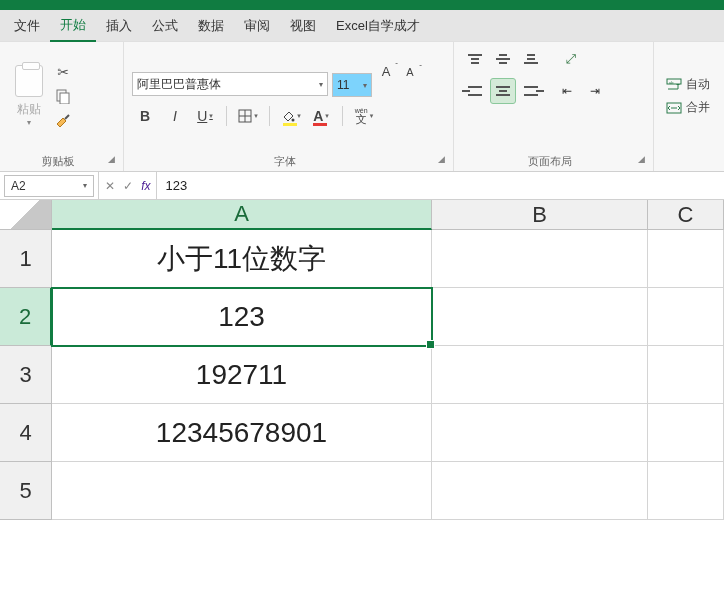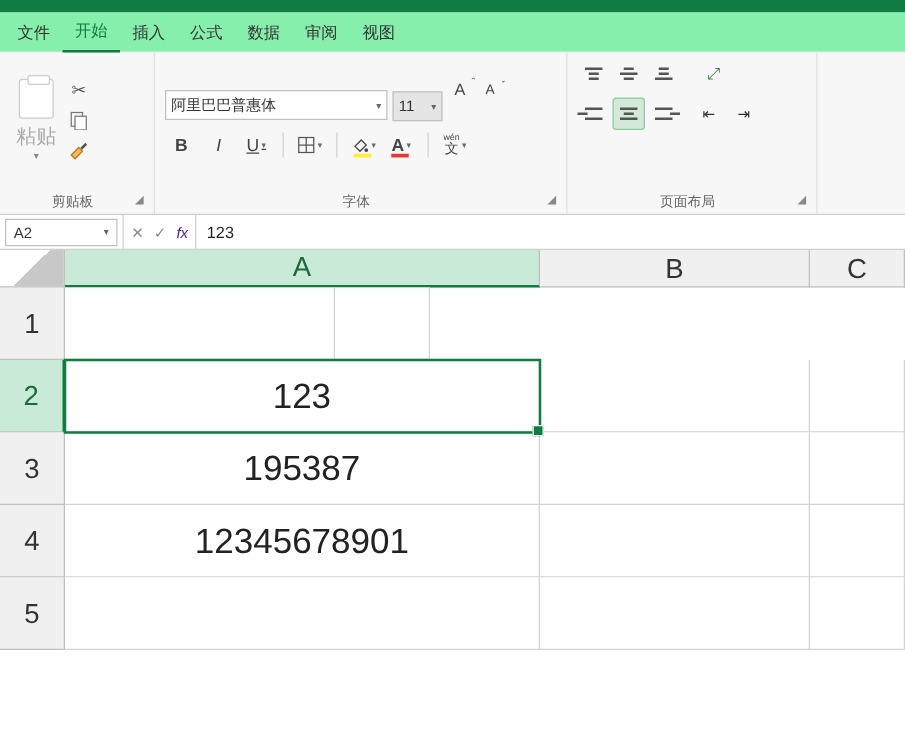--- a/index.html
+++ b/index.html
@@ -1,34 +1,34 @@
 <!DOCTYPE html>
 <html><head>
 <meta charset="utf-8">
 <style>
   * { box-sizing: border-box; margin: 0; padding: 0; font-family: "Microsoft YaHei", sans-serif; }
   body { width: 724px; height: 589px; background: #fff; overflow: hidden; font-size: 12px; color: #333; }
   .titlebar { height: 10px; background: #107c41; }
-  .menubar { display: flex; align-items: center; background: #86efac; border-bottom: 1px solid #e0e0e0; height: 32px; padding: 0 4px; }
+  .menubar { display: flex; align-items: center; background: #e5e5e5; border-bottom: 1px solid #e0e0e0; height: 32px; padding: 0 4px; }
   .menu-item { padding: 6px 10px; font-size: 13px; cursor: pointer; }
   .menu-item.active { border-bottom: 2px solid #107c41; color: #107c41; font-weight: 500; }
   .ribbon { display: flex; background: #f7f7f7; border-bottom: 1px solid #d0d0d0; height: 130px; }
   .ribbon-group { border-right: 1px solid #e0e0e0; padding: 4px 8px 2px 8px; display: flex; flex-direction: column; justify-content: space-between; }
   .group-label { text-align: center; font-size: 11px; color: #666; padding-top: 2px; }
   .group-label .arrow { float: right; font-size: 9px; color: #888; cursor: pointer; }
   .clipboard-body { display: flex; gap: 4px; height: 100px; }
   .paste-btn { display: flex; flex-direction: column; align-items: center; justify-content: center; width: 42px; color: #aaa; }
   .paste-icon { width: 28px; height: 32px; border: 1px solid #ccc; border-radius: 3px; position: relative; background: #fefefe; }
   .paste-icon::before { content:""; position:absolute; top:-4px; left:6px; width:16px; height:6px; border:1px solid #ccc; border-radius:2px; background:#fefefe; }
   .mini-col { display: flex; flex-direction: column; gap: 6px; justify-content: center; }
   .mini-icon { width: 18px; height: 18px; display:flex; align-items:center; justify-content:center; font-size:14px; color:#555; cursor:pointer; }
   .font-body { display:flex; flex-direction:column; gap:6px; height:100px; }
   .font-row { display:flex; gap:4px; align-items:center; }
-  .font-select { width:178px; height:24px; border:1px solid #c0c0c0; background:#fff; font-size:12px; padding:0 4px; display:flex; align-items:center; justify-content:space-between;margin-top:25px; }
-  .size-select { width:40px; height:24px; border:1px solid #c0c0c0; background:#e5e5e5; font-size:12px; padding:0 4px; display:flex; align-items:center; justify-content:space-between;margin-top:27px; }
+  .font-select { width:196px; height:24px; border:1px solid #c0c0c0; background:#fff; font-size:12px; padding:0 4px; display:flex; align-items:center; justify-content:space-between;margin-top:25px; }
+  .size-select { width:40px; height:24px; border:1px solid #c0c0c0; background:#7dd3fc; font-size:12px; padding:0 4px; display:flex; align-items:center; justify-content:space-between;margin-top:27px; }
   .aa { font-size:13px; color:#444; width:20px; text-align:center; cursor:pointer; position:relative; }
   .aa sup { font-size:8px; position:absolute; top:-3px; right:-2px; }
   .fmt-btn { width:26px; height:26px; display:flex; align-items:center; justify-content:center; font-size:14px; color:#444; cursor:pointer; border-radius:3px; position:relative; }
   .fmt-btn.dd::after { content:"▾"; font-size:7px; color:#666; margin-left:2px; }
   .underline-bar { position:absolute; bottom:3px; left:5px; width:14px; height:3px; }
   .align-body { display:flex; flex-direction:column; gap:6px; height:100px; }
   .align-row { display:flex; gap:2px; align-items:center; }
   .abtn { width:26px; height:26px; display:flex; flex-direction:column; align-items:center; justify-content:center; gap:2px; cursor:pointer; border-radius:3px; }
   .abtn.active { background:#d4ead8; border:1px solid #8bc89c; }
   .al { width:14px; height:2px; background:#555; }
@@ -59,28 +59,29 @@
 <div class="titlebar"></div>
 
 <div class="menubar" id="menubar">
     <div class="menu-item">文件</div>
     <div class="menu-item active">开始</div>
     <div class="menu-item">插入</div>
     <div class="menu-item">公式</div>
     <div class="menu-item">数据</div>
     <div class="menu-item">审阅</div>
     <div class="menu-item">视图</div>
+    <div class="menu-item">Excel自学成才</div>
   </div>
 
 <div class="ribbon">
   <div class="ribbon-group" style="width:124px">
     <div class="clipboard-body">
       <div class="paste-btn">
         <div class="paste-icon"></div>
-        <div style="margin-top:4px;font-size:16px">粘贴</div>
+        <div style="margin-top:4px;font-size:12px">粘贴</div>
         <div style="font-size:8px;color:#888">▾</div>
       </div>
       <div class="mini-col">
         <div class="mini-icon">✂</div>
         <div class="mini-icon">
           <svg width="16" height="16">
               <rect x="2" y="2" width="9" height="11" fill="none" stroke="#777"></rect>
               <rect x="5" y="5" width="9" height="11" fill="#fff" stroke="#777"></rect>
             </svg>
         </div>
@@ -190,20 +191,40 @@
           </div>
         <div class="abtn">
             <span style="font-size:12px">⇥</span>
           </div>
       </div>
     </div>
     <div class="group-label"><span>页面布局</span><span class="arrow">◢</span></div>
   </div>
 
   <div class="ribbon-group" style="flex:1;border-right:none">
+    <div class="extra-body">
+      <div class="extra-item">
+        <svg width="16" height="16">
+            <rect x="1" y="2" width="14" height="5" fill="none" stroke="#2a7a4a"></rect>
+            <text x="3" y="6.5" font-size="4" fill="#2a7a4a">ab</text>
+            <path d="M2 12 L12 12 L12 9" fill="none" stroke="#2a7a4a"></path>
+            <path d="M10 7 L12 9 L14 7" fill="#2a7a4a"></path>
+          </svg>
+        <span>自动</span>
+      </div>
+      <div class="extra-item">
+        <svg width="16" height="16">
+            <rect x="1" y="3" width="14" height="10" fill="none" stroke="#2a7a4a"></rect>
+            <line x1="5" y1="8" x2="11" y2="8" stroke="#2a7a4a"></line>
+            <path d="M4 6 L2 8 L4 10" fill="none" stroke="#2a7a4a"></path>
+            <path d="M12 6 L14 8 L12 10" fill="none" stroke="#2a7a4a"></path>
+          </svg>
+        <span>合并</span>
+      </div>
+    </div>
     <div class="group-label"></div>
   </div>
 </div>
 
 <div class="formula-bar">
   <div class="name-box">
       <span>A2</span>
       <span style="font-size:8px;color:#666">▾</span>
     </div>
   <div class="fx-controls">
@@ -217,32 +238,33 @@
 <div class="grid">
   <div class="corner"></div>
   <div class="col-headers" id="colheaders">
       <div class="col-h active" style="width: 380px;">A</div>
       <div class="col-h" style="width: 216px;">B</div>
       <div class="col-h" style="width: 76px;">C</div>
     </div>
   <div class="rows" id="rows">
       <div class="row">
         <div class="row-h">1</div>
+        <div class="cell" style="width: 380px;">小于11位数字</div>
         <div class="cell" style="width: 216px;"></div>
         <div class="cell" style="width: 76px;"></div>
       </div>
       <div class="row">
         <div class="row-h active">2</div>
         <div class="cell selected" style="width: 380px;">123</div>
         <div class="cell" style="width: 216px;"></div>
         <div class="cell" style="width: 76px;"></div>
       </div>
       <div class="row">
         <div class="row-h">3</div>
-        <div class="cell" style="width: 380px;">195387</div>
+        <div class="cell" style="width: 380px;">192711</div>
         <div class="cell" style="width: 216px;"></div>
         <div class="cell" style="width: 76px;"></div>
       </div>
       <div class="row">
         <div class="row-h">4</div>
         <div class="cell" style="width: 380px;">12345678901</div>
         <div class="cell" style="width: 216px;"></div>
         <div class="cell" style="width: 76px;"></div>
       </div>
       <div class="row">

